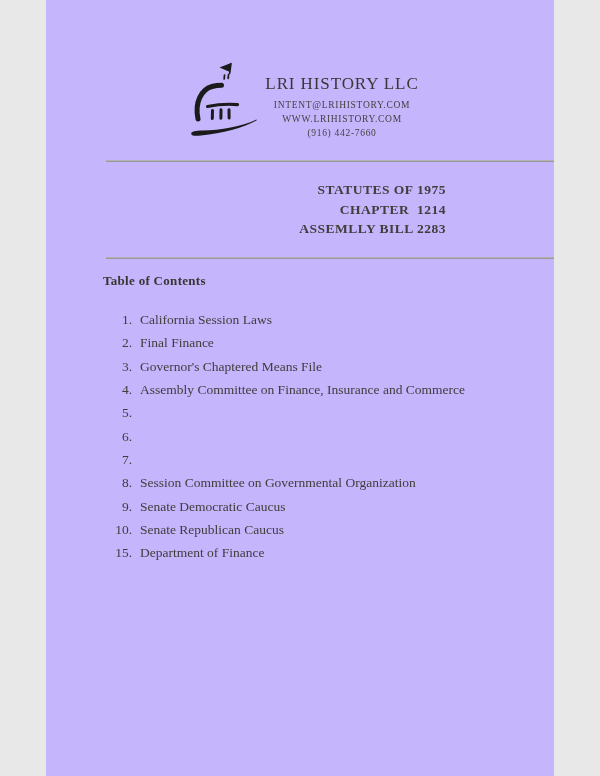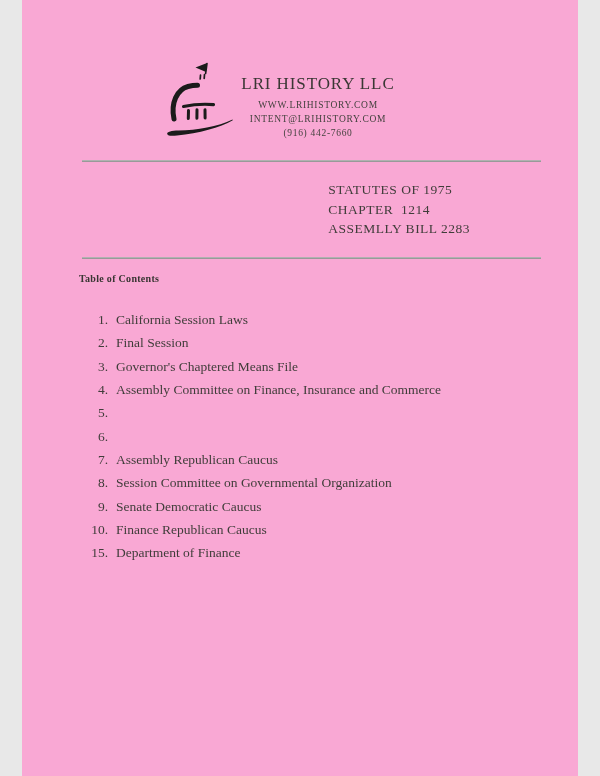--- a/index.html
+++ b/index.html
@@ -2,24 +2,24 @@
 <html><head>
 <meta charset="utf-8">
 <style>
   html, body {
     margin: 0;
     padding: 0;
     background: #e8e8e8;
   }
   .page {
     position: relative;
-    width: 556px;
+    width: 508px;
     height: 776px;
     margin: 0 auto;
-    background: #f9a8d4;
+    background: #c4b5fd;
     font-family: "Liberation Serif", "DejaVu Serif", serif;
     color: #3f3c39;
     overflow: hidden;
   }
 
   
   .logo-wrap {
     position: absolute;
     left: 144px;
     top: 59px;
@@ -57,35 +57,35 @@
     background: linear-gradient(#bdbdbd, #8d8d8d);
   }
   .rule-top { top: 160px; }
   .rule-bottom { top: 257px; }
 
   
   .case-info {
     position: absolute;
     top: 180px;
     right: 108px;
-    text-align: left;
-    font-weight: normal;
+    text-align: right;
+    font-weight: bold;
     font-size: 13.5px;
     line-height: 19.7px;
     letter-spacing: 0.5px;
     color: #403d3a;
   }
   .case-line { white-space: pre-wrap; }
 
   
   .toc-heading {
     position: absolute;
     left: 57px;
     top: 273px;
-    font-size: 10px;
+    font-size: 13px;
     font-weight: bold;
     letter-spacing: 0.3px;
     color: #383532;
   }
   .toc-list {
     position: absolute;
     left: 62px;
     top: 308px;
     margin: 0;
     padding: 0;
@@ -127,22 +127,22 @@
       <path d="M17.5 47.5 C27 45.5 38 44.8 47.5 45.6" stroke="#1b1b1b" stroke-width="3.2" stroke-linecap="round"></path>
 
       <path d="M22.5 51.5 L22.3 59.5 M31 50.8 L30.9 59.3 M39 50.8 L39.1 59" stroke="#1b1b1b" stroke-width="3" stroke-linecap="round"></path>
 
       <path d="M66.5 60.5 C52 67.5 31 71.2 12.5 71.6 C5.5 71.8 0.8 72.8 1.2 74.9 C1.6 77.1 6.5 76.8 11 76.4 C33 74.6 54 68.5 66.8 61.3 Z" fill="#1b1b1b"></path>
     </svg>
   </div>
 
   <div class="header-text">
     <div class="company-name">LRI HISTORY LLC</div>
+    <div class="contact-line">INTENT@LRIHISTORY.COM</div>
     <div class="contact-line">WWW.LRIHISTORY.COM</div>
-    <div class="contact-line">INTENT@LRIHISTORY.COM</div>
     <div class="contact-line">(916) 442-7660</div>
   </div>
 
   <div class="rule rule-top"></div>
 
   <div class="case-info">
     <div class="case-line">STATUTES OF 1975</div>
     <div class="case-line">CHAPTER  1214</div>
     <div class="case-line">ASSEMLLY BILL 2283</div>
   </div>
@@ -151,51 +151,50 @@
 
   <div class="toc-heading">Table of Contents</div>
 
   <ol class="toc-list">
     <li class="toc-item">
       <span class="toc-num">1.</span>
       <span class="toc-label">California Session Laws</span>
     </li>
     <li class="toc-item">
       <span class="toc-num">2.</span>
-      <span class="toc-label">Final Session</span>
+      <span class="toc-label">Final Finance</span>
     </li>
     <li class="toc-item">
       <span class="toc-num">3.</span>
       <span class="toc-label">Governor's Chaptered Means File</span>
     </li>
     <li class="toc-item">
       <span class="toc-num">4.</span>
       <span class="toc-label">Assembly Committee on Finance, Insurance and Commerce</span>
     </li>
     <li class="toc-item">
       <span class="toc-num">5.</span>
     </li>
     <li class="toc-item">
       <span class="toc-num">6.</span>
     </li>
     <li class="toc-item">
       <span class="toc-num">7.</span>
-      <span class="toc-label">Assembly Republican Caucus</span>
     </li>
     <li class="toc-item">
       <span class="toc-num">8.</span>
       <span class="toc-label">Session Committee on Governmental Organization</span>
     </li>
     <li class="toc-item">
       <span class="toc-num">9.</span>
       <span class="toc-label">Senate Democratic Caucus</span>
     </li>
     <li class="toc-item">
       <span class="toc-num">10.</span>
-      <span class="toc-label">Finance Republican Caucus</span>
+      <span class="toc-label">Senate Republican Caucus</span>
     </li>
     <li class="toc-item">
       <span class="toc-num">15.</span>
       <span class="toc-label">Department of Finance</span>
     </li>
   </ol>
 
 </div>
 
 </body></html>

